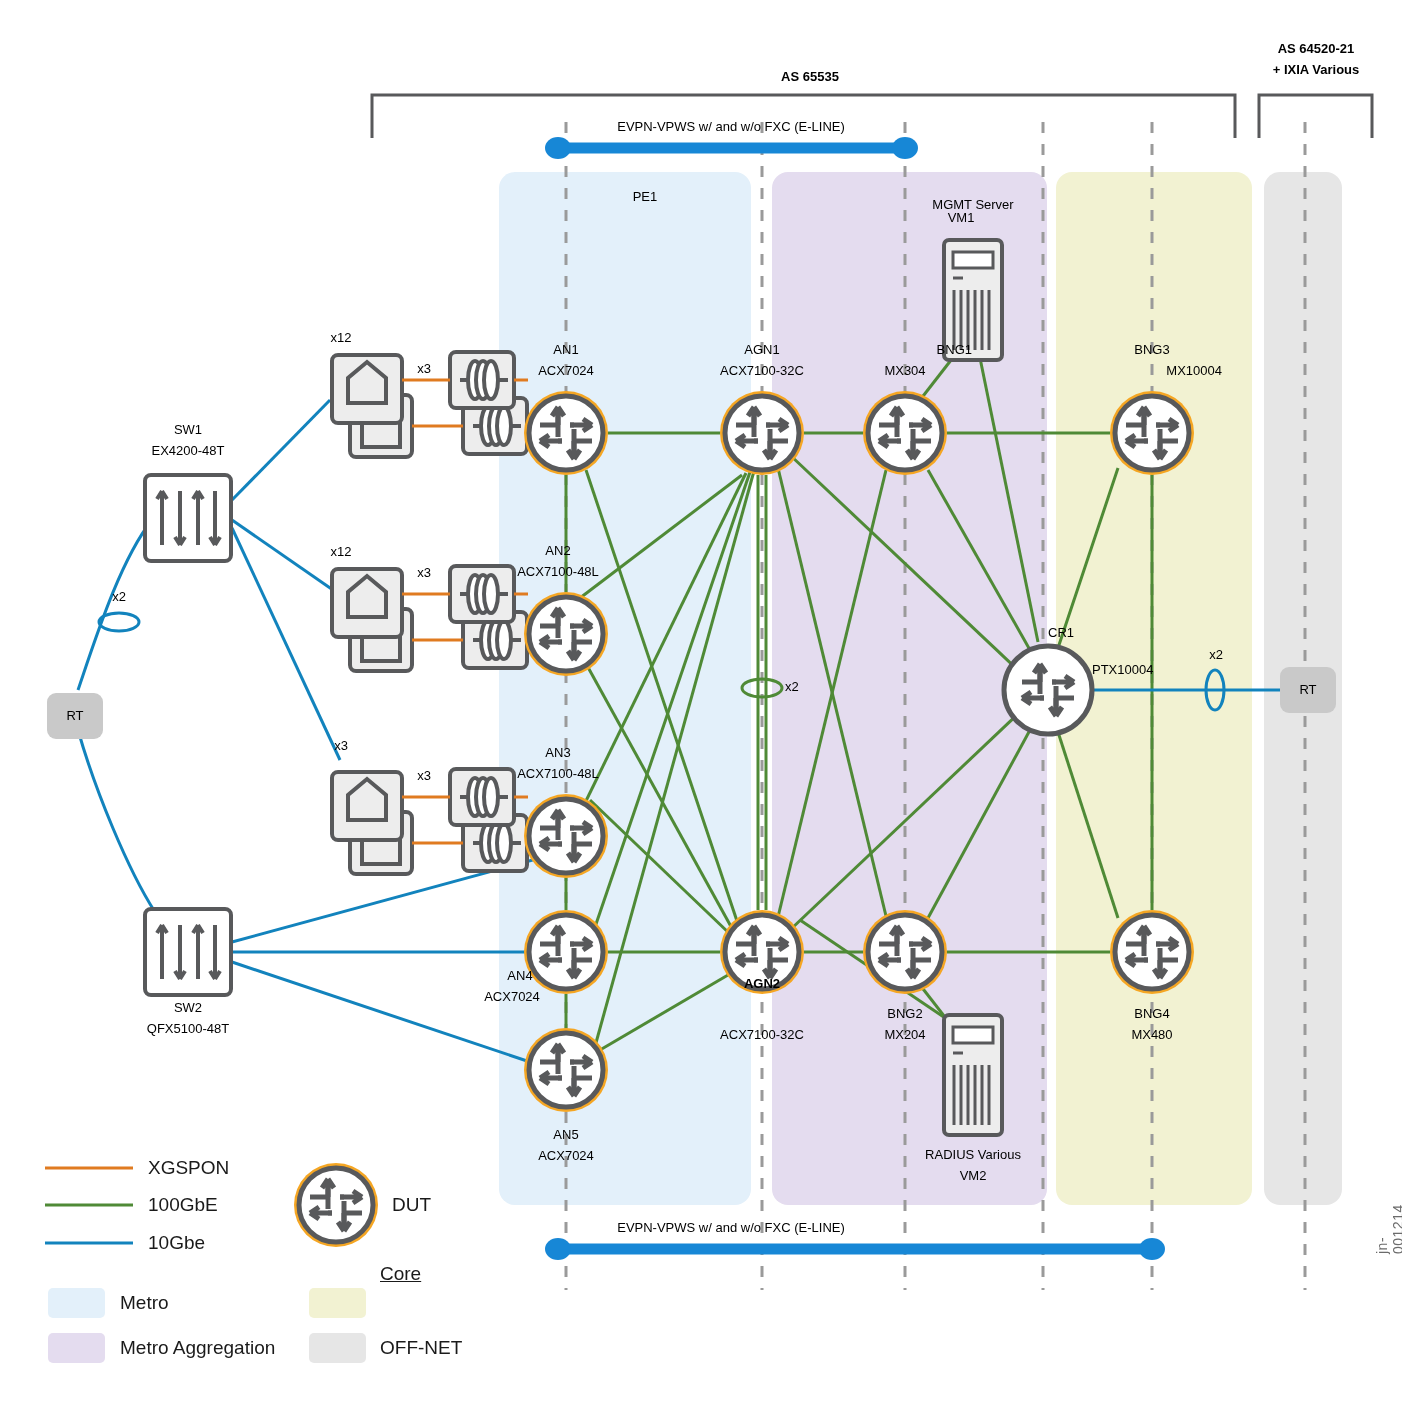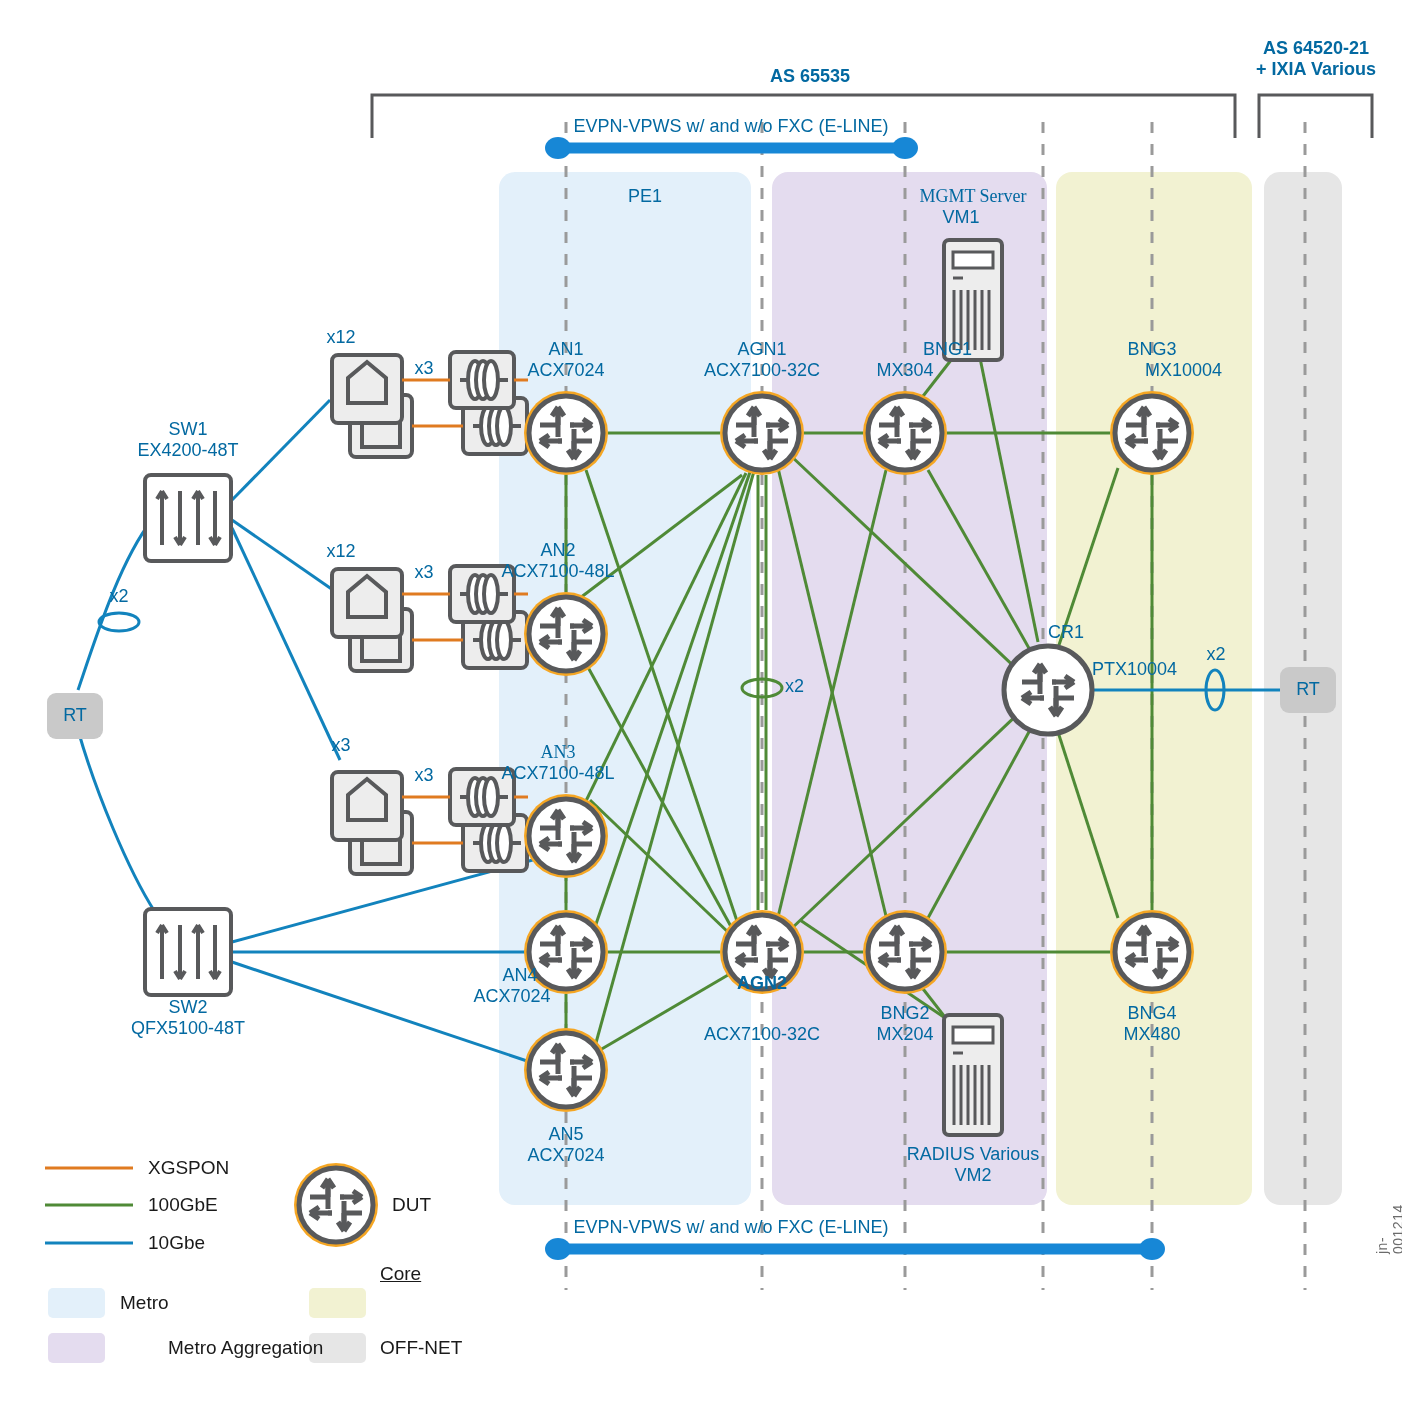--- a/index.html
+++ b/index.html
@@ -1,19 +1,19 @@
 <!DOCTYPE html>
 <html><head>
 <meta charset="utf-8">
 <style>
   html,body{margin:0;padding:0;background:#fff;}
   body{width:1402px;height:1402px;font-family:"Liberation Sans",sans-serif;color:#1a1a1a;overflow:hidden;}
   #stage{position:relative;width:1402px;height:1402px;}
   svg#canvas{position:absolute;left:0;top:0;width:1402px;height:1402px;}
-  .lbl{position:absolute;font-size:18px;line-height:21px;text-align:center;white-space:pre;color:#0369a1;}
+  .lbl{position:absolute;font-size:13px;line-height:21px;text-align:center;white-space:pre;color:#000000;}
   .lbl.b{font-weight:bold;}
   .watermark{position:absolute;font-size:14px;color:#6b6b6b;
      transform:rotate(-90deg);transform-origin:left top;letter-spacing:.5px;}
   .legend-txt{position:absolute;font-size:19px;color:#1a1a1a;white-space:nowrap;}
 </style>
 </head>
 <body>
 
 <div id="stage">
 
@@ -357,38 +357,38 @@
 </svg>
 
 <div class="lbl b" style="left:730px;top:66px;width:160px;">AS 65535</div>
 <div class="lbl b" style="left:1236px;top:38px;width:160px;">AS 64520-21</div>
 <div class="lbl b" style="left:1236px;top:59px;width:160px;">+ IXIA Various</div>
 
 <div class="lbl" style="left:531px;top:116px;width:400px;">EVPN-VPWS w/ and w/o FXC (E-LINE)</div>
 <div class="lbl" style="left:531px;top:1217px;width:400px;">EVPN-VPWS w/ and w/o FXC (E-LINE)</div>
 <div class="lbl" style="left:585px;top:186px;width:120px;">PE1</div>
 
-<div class="lbl" style="left:898px;top:186px;width:150px;font-family:Liberation Serif, serif;">MGMT Server</div>
+<div class="lbl" style="left:898px;top:194px;width:150px;">MGMT Server</div>
 <div class="lbl" style="left:886px;top:207px;width:150px;">VM1</div>
 <div class="lbl" style="left:898px;top:1144px;width:150px;">RADIUS Various</div>
 <div class="lbl" style="left:898px;top:1165px;width:150px;">VM2</div>
 
 <div class="lbl" style="left:108px;top:419px;width:160px;">SW1</div>
 <div class="lbl" style="left:108px;top:440px;width:160px;">EX4200-48T</div>
 <div class="lbl" style="left:108px;top:997px;width:160px;">SW2</div>
 <div class="lbl" style="left:108px;top:1018px;width:160px;">QFX5100-48T</div>
 
 <div class="lbl" style="left:45px;top:705px;width:60px;">RT</div>
 <div class="lbl" style="left:1278px;top:679px;width:60px;">RT</div>
 
 <div class="lbl" style="left:496px;top:339px;width:140px;">AN1</div>
 <div class="lbl" style="left:496px;top:360px;width:140px;">ACX7024</div>
 <div class="lbl" style="left:488px;top:540px;width:140px;">AN2</div>
 <div class="lbl" style="left:488px;top:561px;width:140px;">ACX7100-48L</div>
-<div class="lbl" style="left:488px;top:742px;width:140px;font-family:Liberation Serif, serif;">AN3</div>
+<div class="lbl" style="left:488px;top:742px;width:140px;">AN3</div>
 <div class="lbl" style="left:488px;top:763px;width:140px;">ACX7100-48L</div>
 <div class="lbl" style="left:450px;top:965px;width:140px;">AN4</div>
 <div class="lbl" style="left:442px;top:986px;width:140px;">ACX7024</div>
 <div class="lbl" style="left:496px;top:1124px;width:140px;">AN5</div>
 <div class="lbl" style="left:496px;top:1145px;width:140px;">ACX7024</div>
 
 <div class="lbl" style="left:682px;top:339px;width:160px;">AGN1</div>
 <div class="lbl" style="left:682px;top:360px;width:160px;">ACX7100-32C</div>
 <div class="lbl" style="left:682px;top:973px;width:160px;font-weight:bold;">AGN2</div>
 <div class="lbl" style="left:682px;top:1024px;width:160px;">ACX7100-32C</div>
@@ -414,19 +414,19 @@
 <div class="lbl" style="left:94px;top:586px;width:50px;">x2</div>
 <div class="lbl" style="left:1191px;top:644px;width:50px;">x2</div>
 <div class="lbl" style="left:785px;top:676px;width:50px;text-align:left;">x2</div>
 
 <div class="legend-txt" style="left:148px;top:1157px;">XGSPON</div>
 <div class="legend-txt" style="left:148px;top:1194px;">100GbE</div>
 <div class="legend-txt" style="left:148px;top:1232px;">10Gbe</div>
 <div class="legend-txt" style="left:392px;top:1194px;">DUT</div>
 
 <div class="legend-txt" style="left:120px;top:1292px;">Metro</div>
-<div class="legend-txt" style="left:120px;top:1337px;margin-left:48px;">Metro Aggregation</div>
+<div class="legend-txt" style="left:120px;top:1337px;">Metro Aggregation</div>
 <div class="legend-txt" style="left:380px;top:1263px;text-decoration:underline;">Core</div>
 <div class="legend-txt" style="left:380px;top:1337px;">OFF-NET</div>
 
 <div class="watermark" style="left:1374px;top:1254px;">jn-001214</div>
 
 </div>
 
 </body></html>

